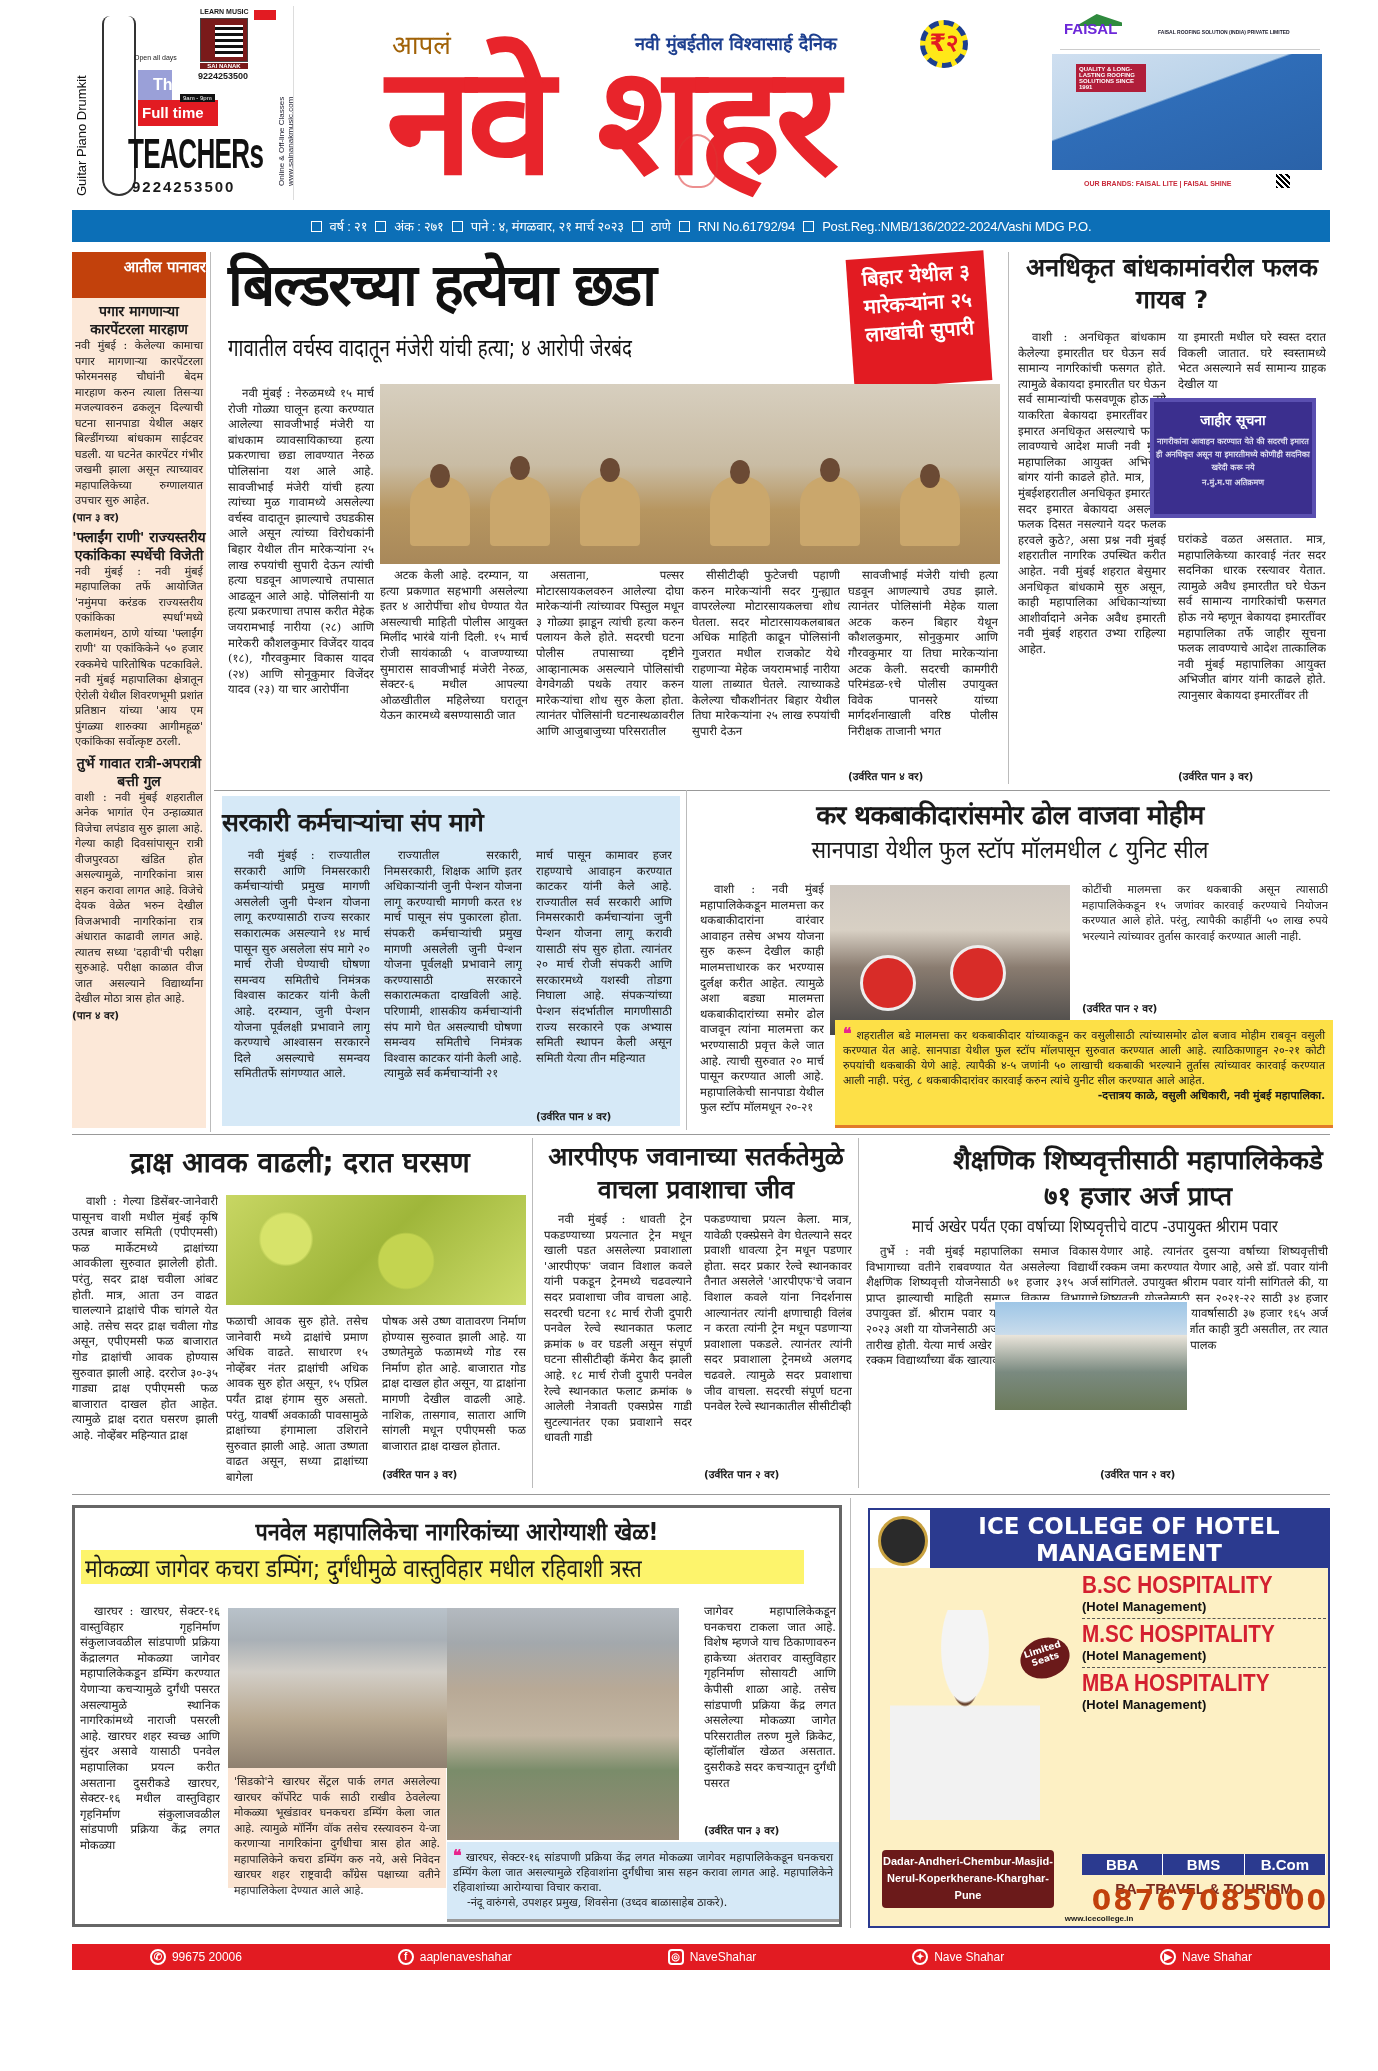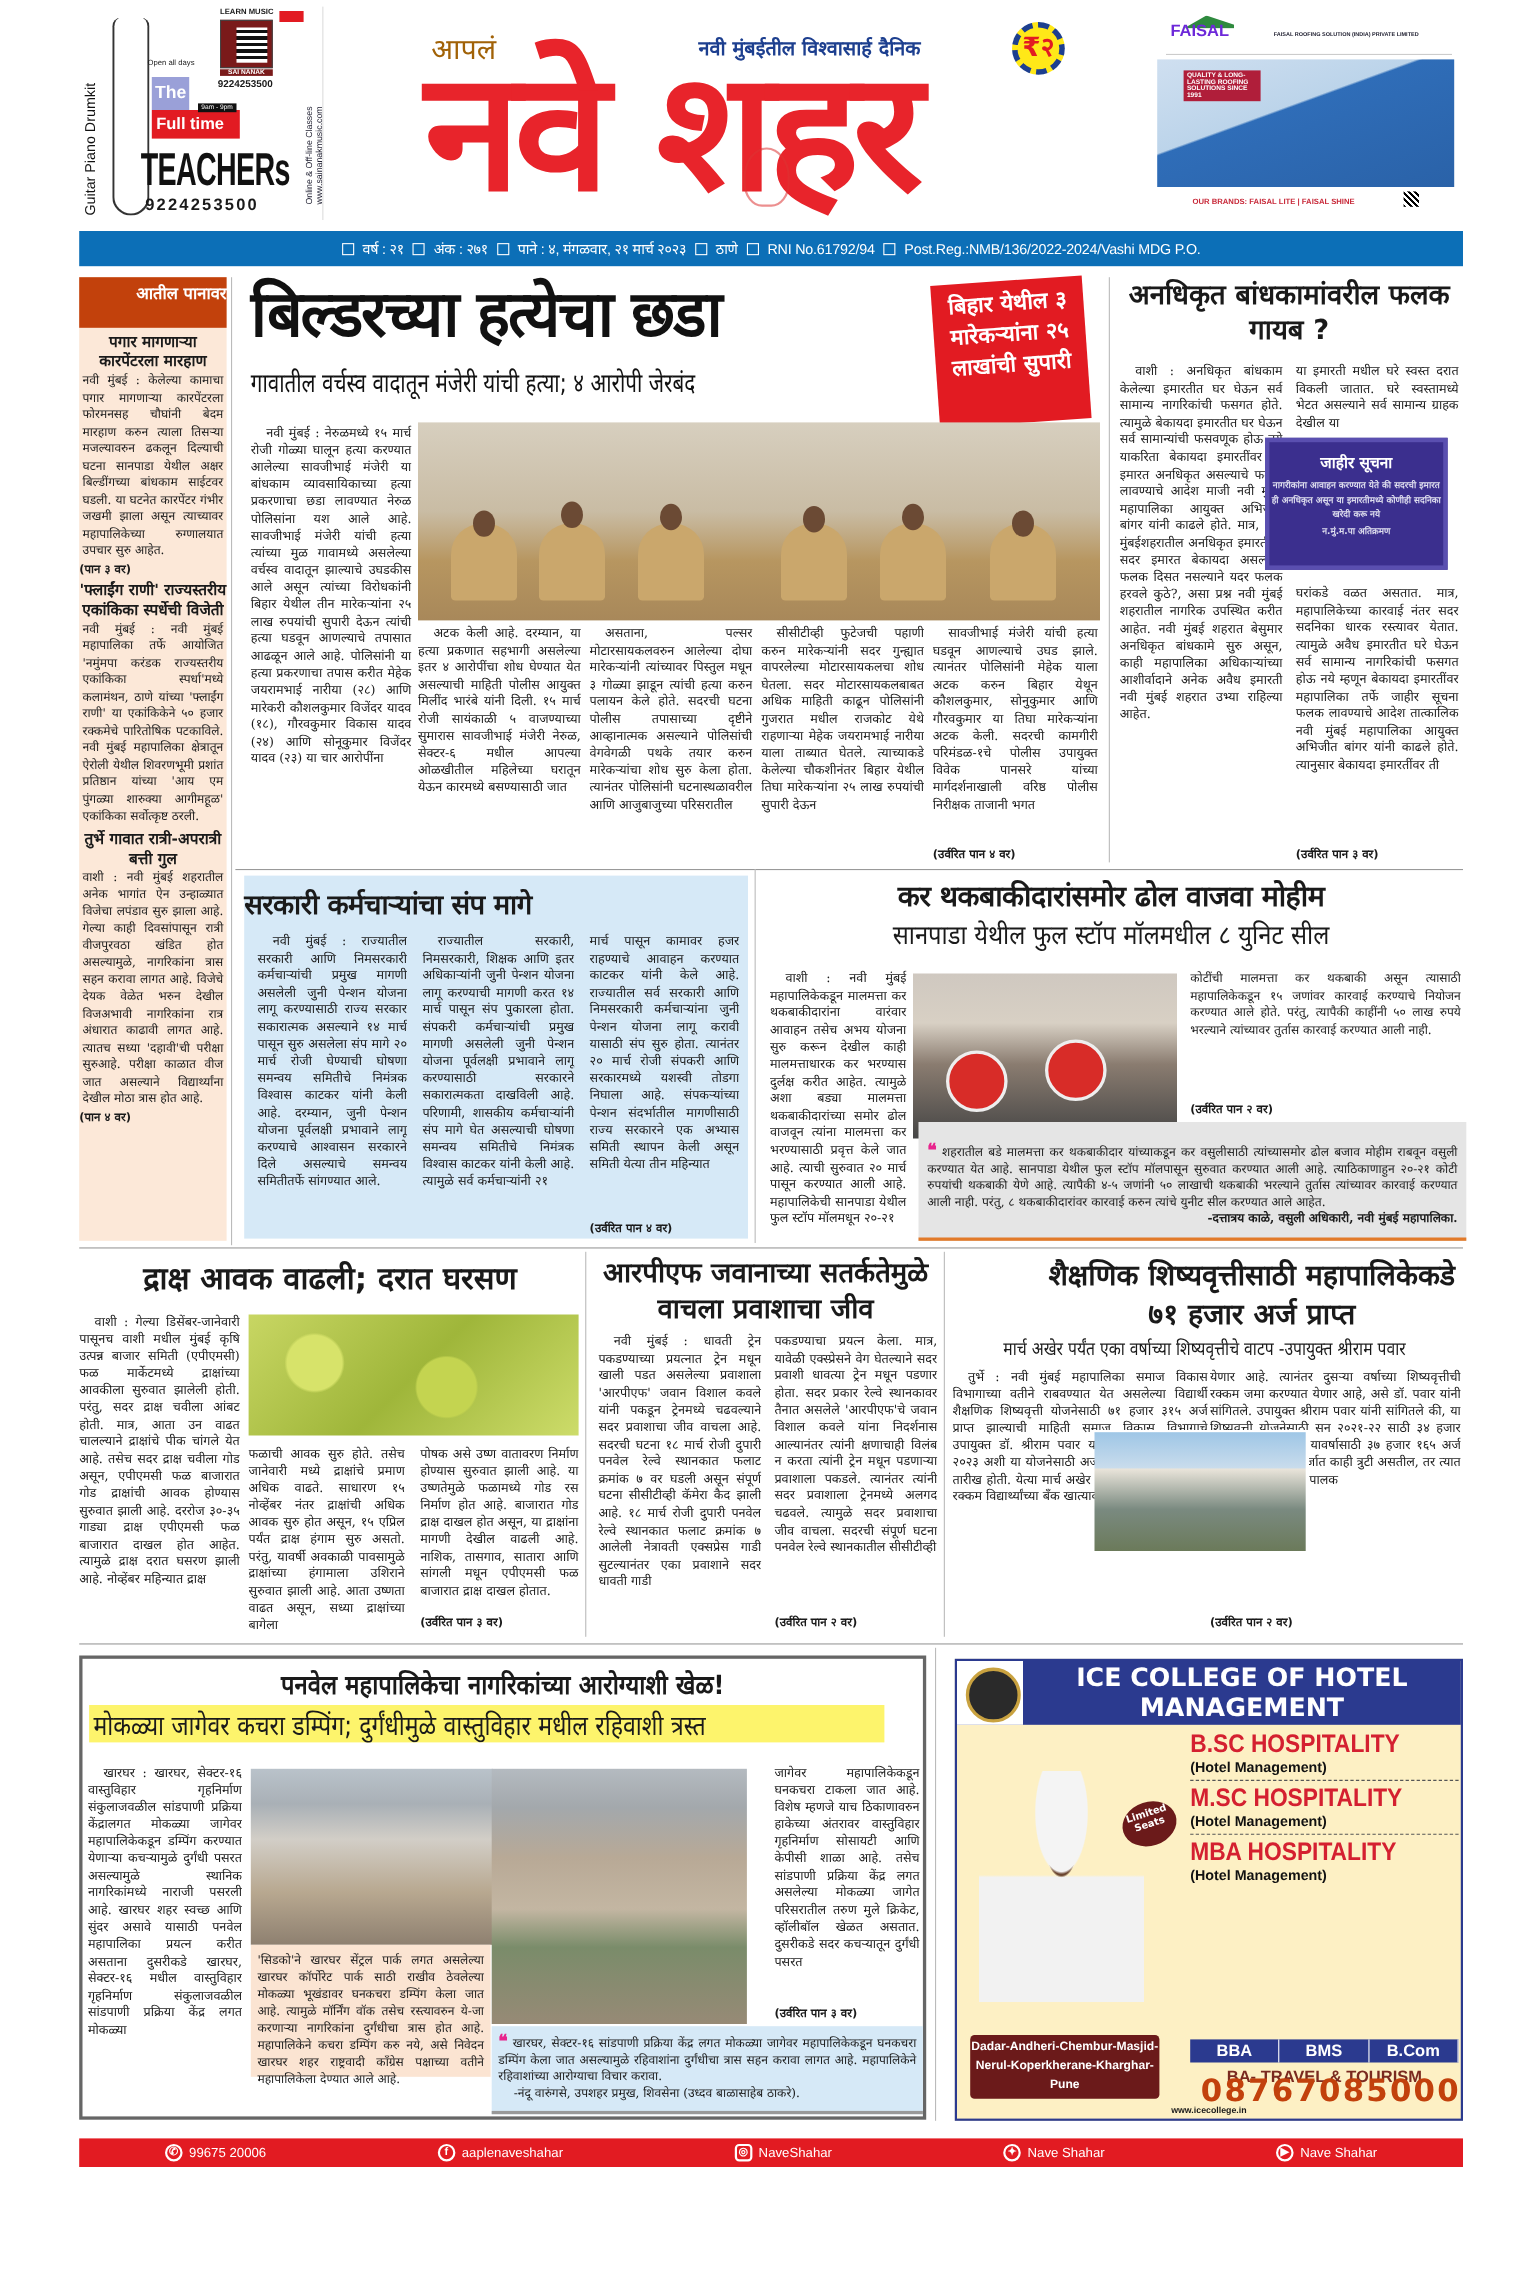--- a/index.html
+++ b/index.html
@@ -5,21 +5,21 @@
 *{box-sizing:border-box;margin:0;padding:0}
 body{width:1378px;height:2071px;background:#fff;font-family:"DejaVu Serif",serif;color:#1a1a1a;overflow:hidden;position:relative}
 .abs{position:absolute}
 p{font-size:11.5px;line-height:15.6px;text-align:justify;text-indent:14px}
 
 #ad-music{left:72px;top:6px;width:222px;height:194px;background:#fff;border-right:1px solid #ddd}
 #ad-music .vert{position:absolute;left:2px;top:10px;writing-mode:vertical-rl;transform:rotate(180deg);font-family:"Liberation Sans",sans-serif;font-size:13px;height:180px;color:#111}
 #ad-music .vert2{position:absolute;left:205px;top:30px;writing-mode:vertical-rl;transform:rotate(180deg);font-family:"Liberation Sans",sans-serif;font-size:8px;height:150px;color:#223}
 #ad-music .guitar{position:absolute;left:30px;top:10px;width:34px;height:180px;border:2px solid #333;border-radius:14px 14px 30px 30px;border-top:none}
 #ad-music .open{position:absolute;left:62px;top:48px;font-size:7px;font-family:"Liberation Sans",sans-serif}
-#ad-music .the{position:absolute;left:66px;top:64px;width:34px;height:30px;background:#9aa0d8;color:#fff;font:bold 16px "Liberation Sans",sans-serif;padding:6px 3px}
+#ad-music .the{position:absolute;left:66px;top:64px;width:34px;height:30px;background:#9aa0d8;color:#fff;font:bold 16px "Liberation Sans",sans-serif;padding:6px 15px}
 #ad-music .ft{position:absolute;left:66px;top:94px;width:80px;height:26px;background:#e21b22;color:#fff;font:bold 15px "Liberation Sans",sans-serif;padding:4px 4px}
 #ad-music .time{position:absolute;left:108px;top:88px;background:#111;color:#fff;font:6px "Liberation Sans",sans-serif;padding:1px 3px}
 #ad-music .teach{position:absolute;left:56px;top:124px;font:bold 42px "Liberation Sans",sans-serif;transform:scaleX(.62);transform-origin:left;letter-spacing:-1px;color:#111}
 #ad-music .ph{position:absolute;left:60px;top:172px;font:bold 15px "Liberation Sans",sans-serif;letter-spacing:2px}
 #ad-music .learn{position:absolute;left:128px;top:2px;font:bold 7px "Liberation Sans",sans-serif}
 #ad-music .sq{position:absolute;left:128px;top:12px;width:48px;height:44px;background:#7a1a1a;border:1px solid #444}
 #ad-music .sq::after{content:"";position:absolute;left:14px;top:6px;width:28px;height:32px;background:repeating-linear-gradient(0deg,#fff 0 3px,#111 3px 6px)}
 #ad-music .sain{position:absolute;left:128px;top:57px;width:48px;background:#7a1a1a;color:#fff;font:bold 6px "Liberation Sans",sans-serif;text-align:center}
 #ad-music .ph2{position:absolute;left:126px;top:65px;font:bold 9px "Liberation Sans",sans-serif}
 #ad-music .badge{position:absolute;left:182px;top:4px;width:22px;height:10px;background:#e21b22}
@@ -63,21 +63,21 @@
 
 .hline{position:absolute;height:1px;background:#999}
 
 #pension{left:222px;top:796px;width:458px;height:330px;background:#d6e9f7}
 #pension h2{font:bold 25px "DejaVu Sans",sans-serif;text-align:left;margin:8px 0 6px;letter-spacing:-.5px}
 
 #tax-hl{left:690px;top:796px;width:640px;text-align:center;font:bold 26px "DejaVu Sans",sans-serif;letter-spacing:-.5px}
 #tax-sub{left:690px;top:832px;width:640px;text-align:center;font:24px "DejaVu Sans",sans-serif;transform:scaleX(.9)}
 #tax-photo{left:830px;top:885px;width:240px;height:150px;background:linear-gradient(180deg,#cfc8c0 0%,#d8d0c4 30%,#8a7c70 55%,#454545 100%)}
 #tax-photo .drum{position:absolute;width:56px;height:56px;border-radius:50%;background:#d82c28;border:3px solid #eee}
-#tax-quote{left:835px;top:1020px;width:498px;height:108px;background:#e5e5e5;border-bottom:3px solid #e27a2a;padding:16px 8px}
+#tax-quote{left:835px;top:1020px;width:498px;height:108px;background:#fde047;border-bottom:3px solid #e27a2a;padding:4px 8px}
 #tax-quote p{text-indent:0;font-size:11px;line-height:15px}
 .qmark{color:#e8248d;font:bold 16px "DejaVu Serif",serif}
 
 #grape-hl{left:70px;top:1142px;width:460px;text-align:center;font:bold 28px "DejaVu Sans",sans-serif}
 #grape-photo{left:226px;top:1195px;width:300px;height:110px;background:radial-gradient(circle at 20% 40%,#d7e36a 0 10%,transparent 11%),radial-gradient(circle at 60% 60%,#c4d450 0 14%,transparent 15%),linear-gradient(135deg,#c8d663,#9fb63a 50%,#cddc6a)}
 
 #rpf-hl{left:536px;top:1140px;width:320px;text-align:center;font:bold 25px "DejaVu Sans",sans-serif;line-height:33px}
 
 #sch-hl{left:946px;top:1142px;width:384px;text-align:center;font:bold 26px "DejaVu Sans",sans-serif;line-height:36px}
 #sch-sub{left:860px;top:1214px;width:470px;text-align:center;font:17px "DejaVu Sans",sans-serif;transform:scaleX(.84);white-space:nowrap}

